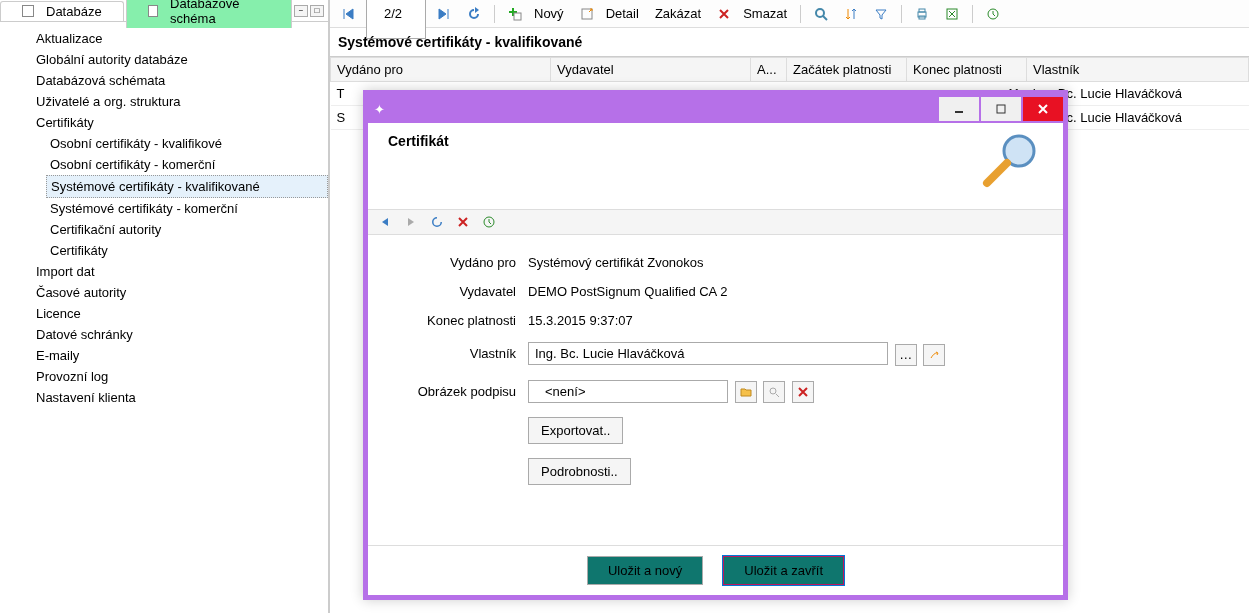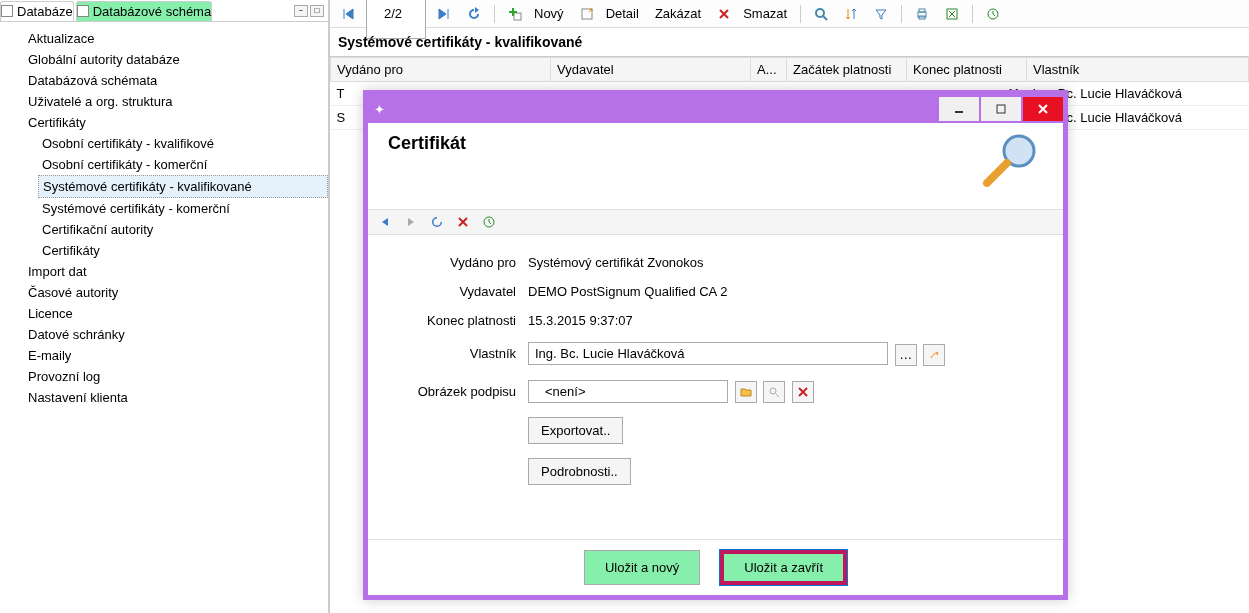--- a/index.html
+++ b/index.html
@@ -1,57 +1,57 @@
 <!DOCTYPE html>
 <html><head>
 <meta charset="utf-8">
 <style>
 * { box-sizing: border-box; margin: 0; padding: 0; font-family: "Segoe UI", Tahoma, sans-serif; font-size: 13px; }
 body { width: 1249px; height: 613px; display: flex; background: #fff; overflow: hidden; }
 .sidebar { width: 329px; border-right: 1px solid #ccc; display: flex; flex-direction: column; }
 .tabs-header { display: flex; align-items: center; height: 22px; border-bottom: 1px solid #ccc; background: #fff; padding-left: 0; }
-.tab { display: flex; align-items: center; gap: 4px; padding: 2px 0; border: 1px solid #ccc; border-bottom: none; border-top-left-radius: 3px; border-top-right-radius: 3px; margin-right: 2px; cursor: pointer; background: #fff; }
+.tab { display: flex; align-items: center; gap: 12px; padding: 2px 21px; border: 1px solid #ccc; border-bottom: none; border-top-left-radius: 3px; border-top-right-radius: 3px; margin-right: 2px; cursor: pointer; background: #fff; }
 .tab-inactive { background: #86efac; }
 .tab-icon { width: 12px; height: 12px; border: 1px solid #888; background: #fff; }
 .min-buttons { margin-left: auto; display: flex; gap: 2px; padding-right: 4px; }
 .min-btn { width: 14px; height: 12px; border: 1px solid #aaa; background: #f5f5f5; cursor: pointer; font-size: 8px; line-height: 10px; text-align: center; }
-.tree { padding: 6px 0 0 24px; overflow: auto; flex: 1; }
+.tree { padding: 6px 0 0 32px; overflow: auto; flex: 1; }
 .tree-item { padding: 3px 4px; cursor: pointer; white-space: nowrap; }
 .tree-sub { padding-left: 14px; }
 .tree-selected { background: #e5f1fb; border: 1px dotted #999; }
 .main { flex: 1; display: flex; flex-direction: column; position: relative; border-left: 1px solid #ccc; }
 .toolbar { display: flex; align-items: center; height: 28px; padding: 2px 6px; gap: 6px; border-bottom: 1px solid #ddd; background: #fdfdfd; }
 .tb-btn { display: flex; align-items: center; gap: 12px; padding: 2px 4px; cursor: pointer; border: 1px solid transparent; border-radius: 2px; }
 .tb-sep { width: 1px; height: 18px; background: #ccc; margin: 0 2px; }
 .tb-input { width: 60px; text-align: left; border: 1px solid #aaa; padding: 17px; }
 .title-bar { padding: 6px 8px; font-weight: bold; font-size: 14px; }
 .grid { flex: 1; border-top: 1px solid #ccc; }
 .grid table { width: 100%; border-collapse: collapse; }
 .grid th { background: #f5f5f5; border: 1px solid #ddd; padding: 4px 6px; font-weight: normal; text-align: left; white-space: nowrap; }
 .grid td { border-bottom: 1px solid #eee; padding: 4px 6px; white-space: nowrap; text-align: left; }
 .modal { position: absolute; left: 33px; top: 90px; width: 705px; height: 510px; border: 5px solid #b670e8; background: #fff; display: flex; flex-direction: column; box-shadow: 0 0 12px rgba(0,0,0,0.2); }
 .modal-titlebar { height: 28px; background: #b670e8; display: flex; align-items: center; justify-content: flex-end; }
 .modal-tb-btn { width: 40px; height: 24px; display: flex; align-items: center; justify-content: center; cursor: pointer; margin-left: 2px; }
 .modal-tb-close { background: #e81123; color: #fff; }
 .modal-tb-min, .modal-tb-max { background: #f0f0f0; }
 .modal-header { padding: 10px 20px 20px 20px; display: flex; align-items: flex-start; justify-content: space-between; }
-.modal-header h1 { font-size: 18px; font-weight: bold; }
+.modal-header h1 { font-size: 14px; font-weight: bold; }
 .magnifier { width: 64px; height: 56px; }
 .modal-toolbar { height: 26px; background: #f5f5f5; border-top: 1px solid #ddd; border-bottom: 1px solid #ddd; display: flex; align-items: center; gap: 4px; padding: 0 6px; }
 .modal-body { padding: 20px 40px; flex: 1; }
 .form-row { display: flex; align-items: center; margin-bottom: 14px; }
 .form-label { width: 120px; text-align: right; padding-right: 12px; }
 .form-value { flex: 1; }
 .form-input { border: 1px solid #aaa; padding: 3px 6px; width: 360px; }
 .form-input-img { border: 1px solid #aaa; padding: 3px 16px; width: 200px; }
 .small-btn { display: inline-flex; align-items: center; justify-content: center; width: 22px; height: 22px; border: 1px solid #aaa; background: #f5f5f5; cursor: pointer; margin-left: 3px; vertical-align: middle; }
 .action-btn { border: 1px solid #aaa; background: #f5f5f5; padding: 5px 12px; cursor: pointer; margin-right: 4px; }
 .modal-footer { border-top: 1px solid #ddd; padding: 10px; display: flex; justify-content: center; gap: 20px; }
-.footer-btn { border: 1px solid #aaa; background: #86efac; padding: 6px 20px; cursor: pointer; min-width: 108px; text-align: center; }
-.footer-btn.primary { border: 4px solid #be185d; box-shadow: 0 0 0 1px #0078d7; text-align: right; }
+.footer-btn { border: 1px solid #aaa; background: #0f766e; padding: 6px 20px; cursor: pointer; min-width: 108px; text-align: center; }
+.footer-btn.primary { border: 1px solid #be185d; box-shadow: 0 0 0 1px #0078d7; text-align: right; }
 svg { display: block; }
 </style>
 </head>
 <body>
 
 <div class="sidebar">
   <div class="tabs-header">
     <div class="tab">
         <span class="tab-icon"></span>
         <span>Databáze</span>

